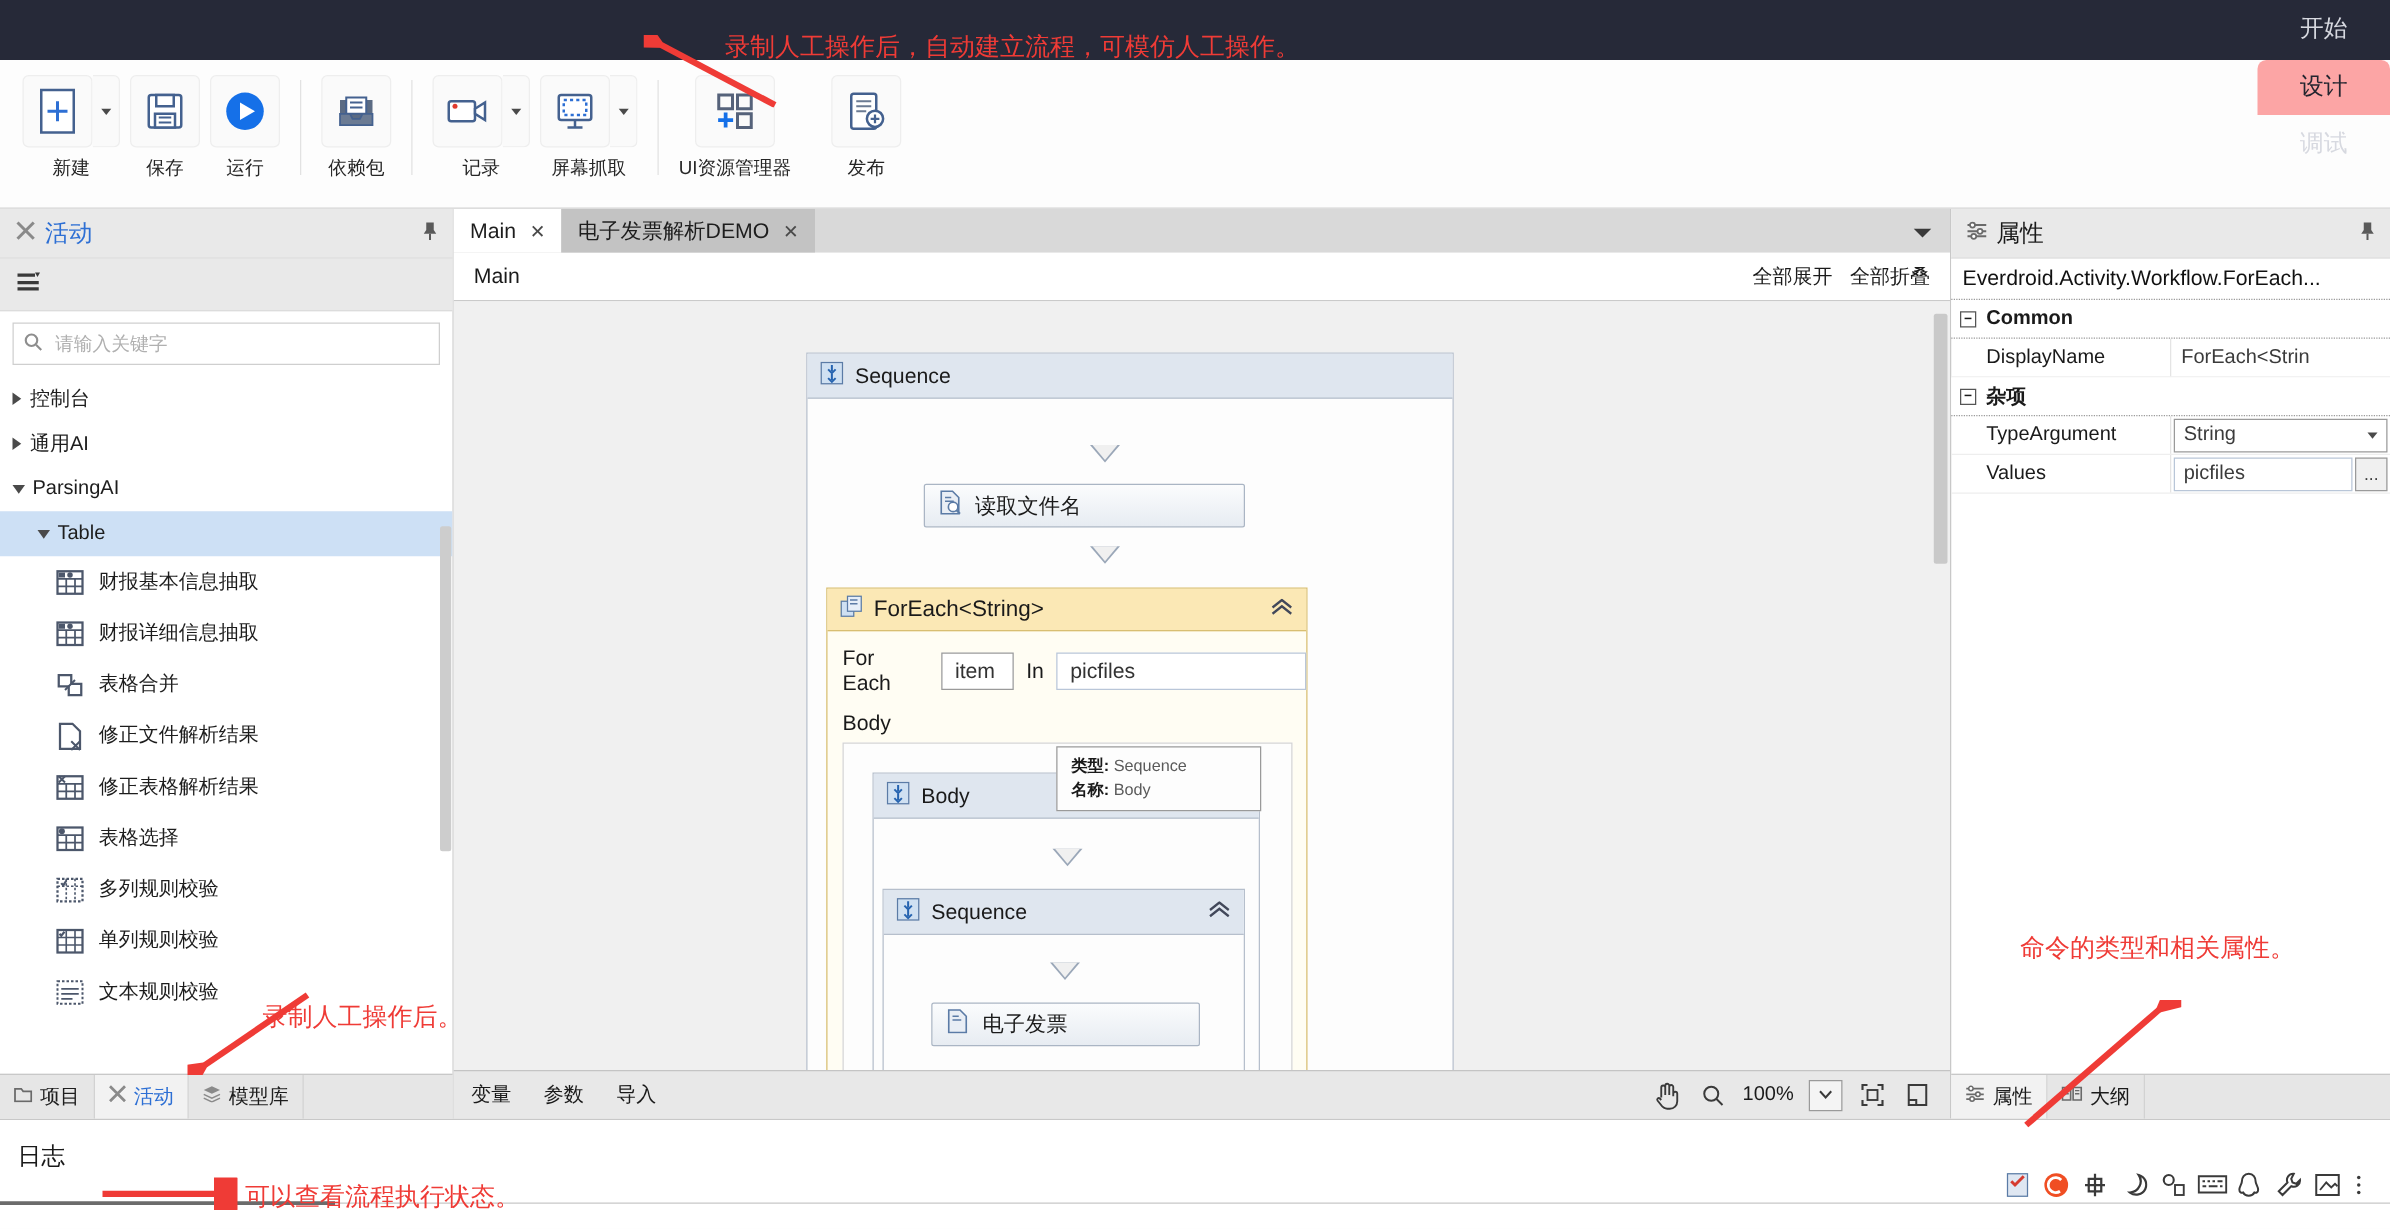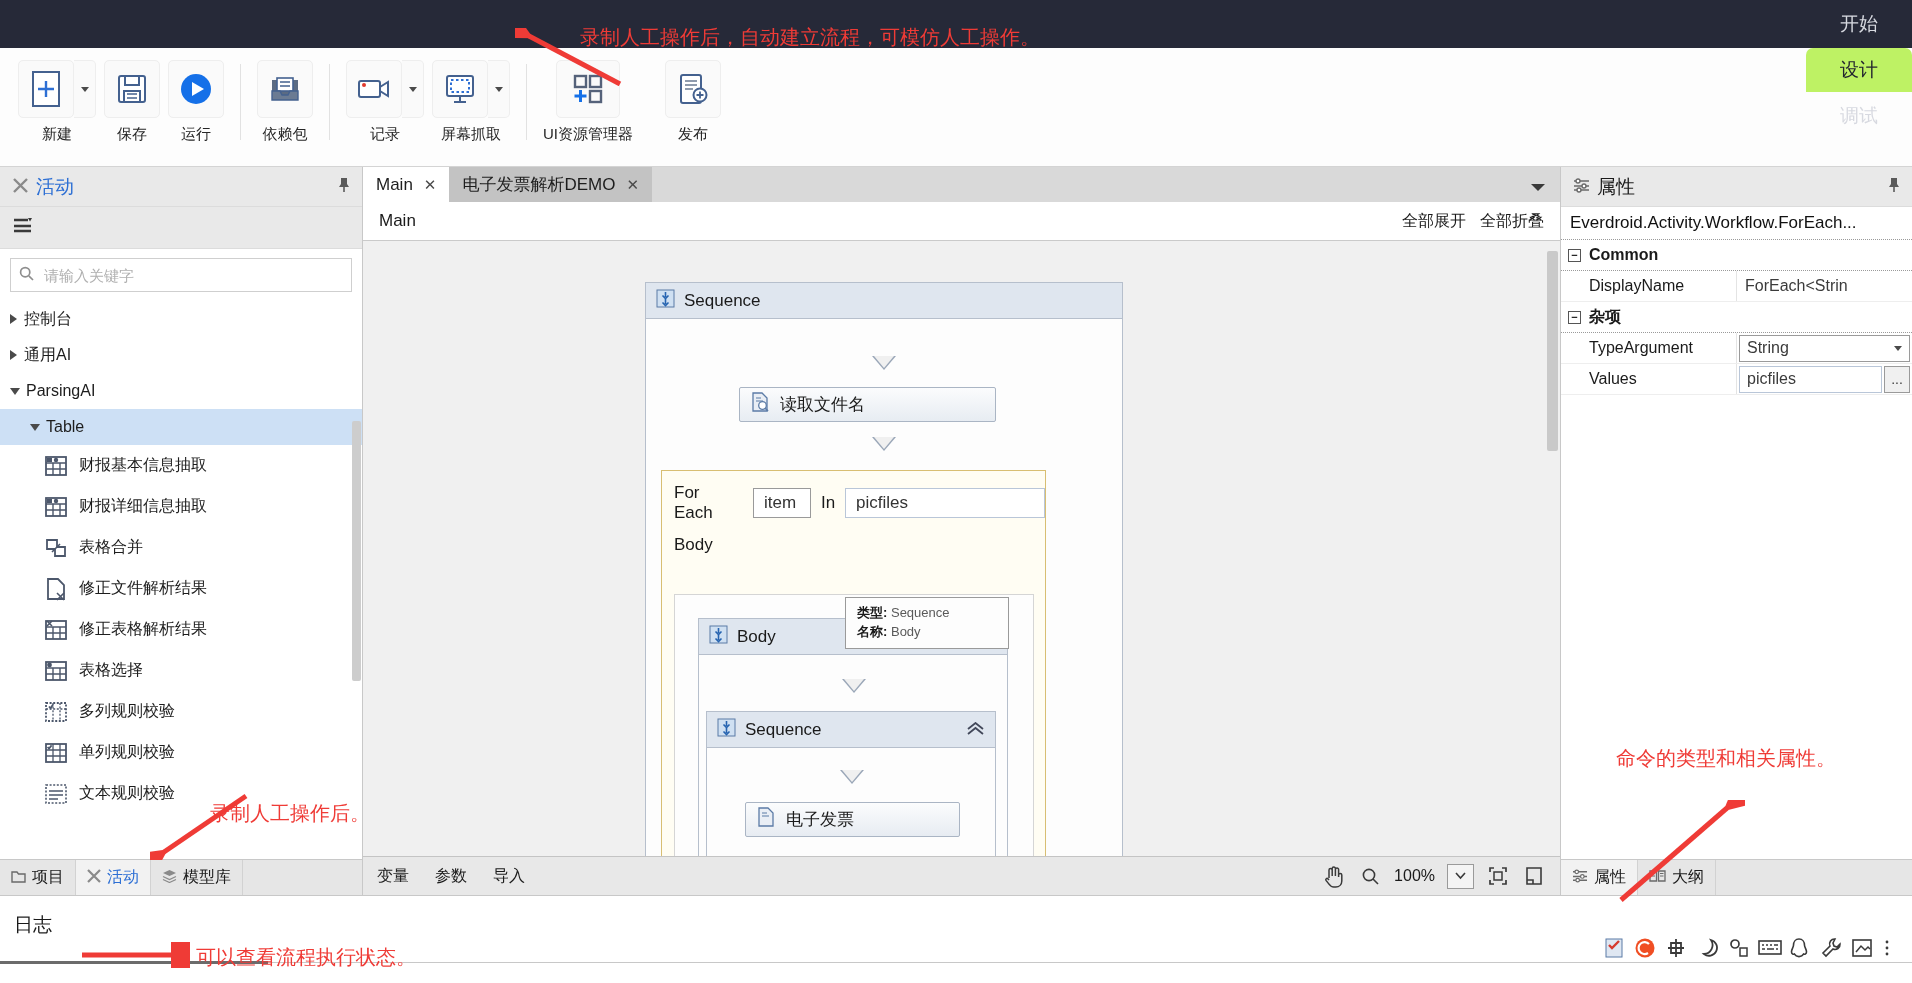--- a/index.html
+++ b/index.html
@@ -17,21 +17,21 @@
   #ribbon-tabs {
     height:48px; background:#262938;
     display:flex; align-items:flex-end;
     position:relative; z-index:5;flex-direction:column;
   }
   .rtab {
     padding:0 34px; height:48px; line-height:48px;
     color:#d7d9e0; font-size:19px; cursor:pointer;
   }
   .rtab.active {
-    background:#bef264; color:#23252f;
+    background:#fca5a5; color:#23252f;
     border-radius:7px 7px 0 0;
     height:44px; line-height:44px;
   }
 
   
   #ribbon {
     height:119px; background:#fdfdfd;
     border-bottom:1px solid #d4d4d4;
     display:flex; align-items:flex-start;
     padding:12px 0 0 14px;
@@ -551,21 +551,21 @@
     <div id="crumb">
       <span>Main</span>
       <span class="right">
         <span>全部展开</span>
         <span>全部折叠</span>
       </span>
     </div>
 
     <div id="canvas">
 
-      <div class="seqbox" style="left:282px; top:41px; width:478px; height:600px;">
+      <div class="seqbox" style="left:282px; top:41px; width:518px; height:600px;">
         <div class="seqhead">
           <span>
             <svg width="19" height="19" viewBox="0 0 19 19">
                 <rect x="1" y="1" width="17" height="17" fill="#cfe0f2" stroke="#5b7ba6"></rect>
                 <path d="M9.5 3v5M6.5 6.5l3 3 3-3" stroke="#2563b0" stroke-width="1.6" fill="none"></path>
                 <path d="M9.5 10v5M6.5 13.5l3 3 3-3" stroke="#2563b0" stroke-width="1.6" fill="none"></path>
               </svg>
           </span>
           <span>Sequence</span>
         </div>
@@ -580,20 +580,35 @@
                 <circle cx="12.5" cy="13.5" r="3.8" fill="#fff" stroke="#5b7ba6" stroke-width="1.3"></circle>
                 <path d="M15.2 16.2L18 19" stroke="#5b7ba6" stroke-width="1.6"></path>
               </svg>
           </span>
           <span>读取文件名</span>
         </div>
 
         <div class="tri-out" style="position:absolute;left:226px;top:154px"></div>
 
         <div class="fe-box" style="left:15px; top:187px; width:385px; height:420px;">
+          <div class="fe-head">
+            <span>
+              <svg width="18" height="18" viewBox="0 0 18 18">
+                  <rect x="1" y="5" width="10" height="12" fill="#cfe0f2" stroke="#5b7ba6"></rect>
+                  <rect x="6" y="1" width="11" height="12" fill="#e6eef8" stroke="#5b7ba6"></rect>
+                  <path d="M8 4h6M8 7h6" stroke="#5b7ba6" stroke-width="1.1"></path>
+                </svg>
+            </span>
+            <span>ForEach&lt;String&gt;</span>
+            <span class="chev">
+              <svg width="19" height="13" viewBox="0 0 19 13">
+                  <path d="M2 7L9.5 1 17 7M2 12L9.5 6 17 12" fill="none" stroke="#42485a" stroke-width="1.8"></path>
+                </svg>
+            </span>
+          </div>
 
           <div class="fe-row">
             <span>For Each</span>
             <span class="fe-in" style="width:58px">item</span>
             <span>In</span>
             <span class="fe-in wide">picfiles</span>
           </div>
 
           <div style="padding:12px 0 0 12px; font-size:17px;">Body</div>
 

